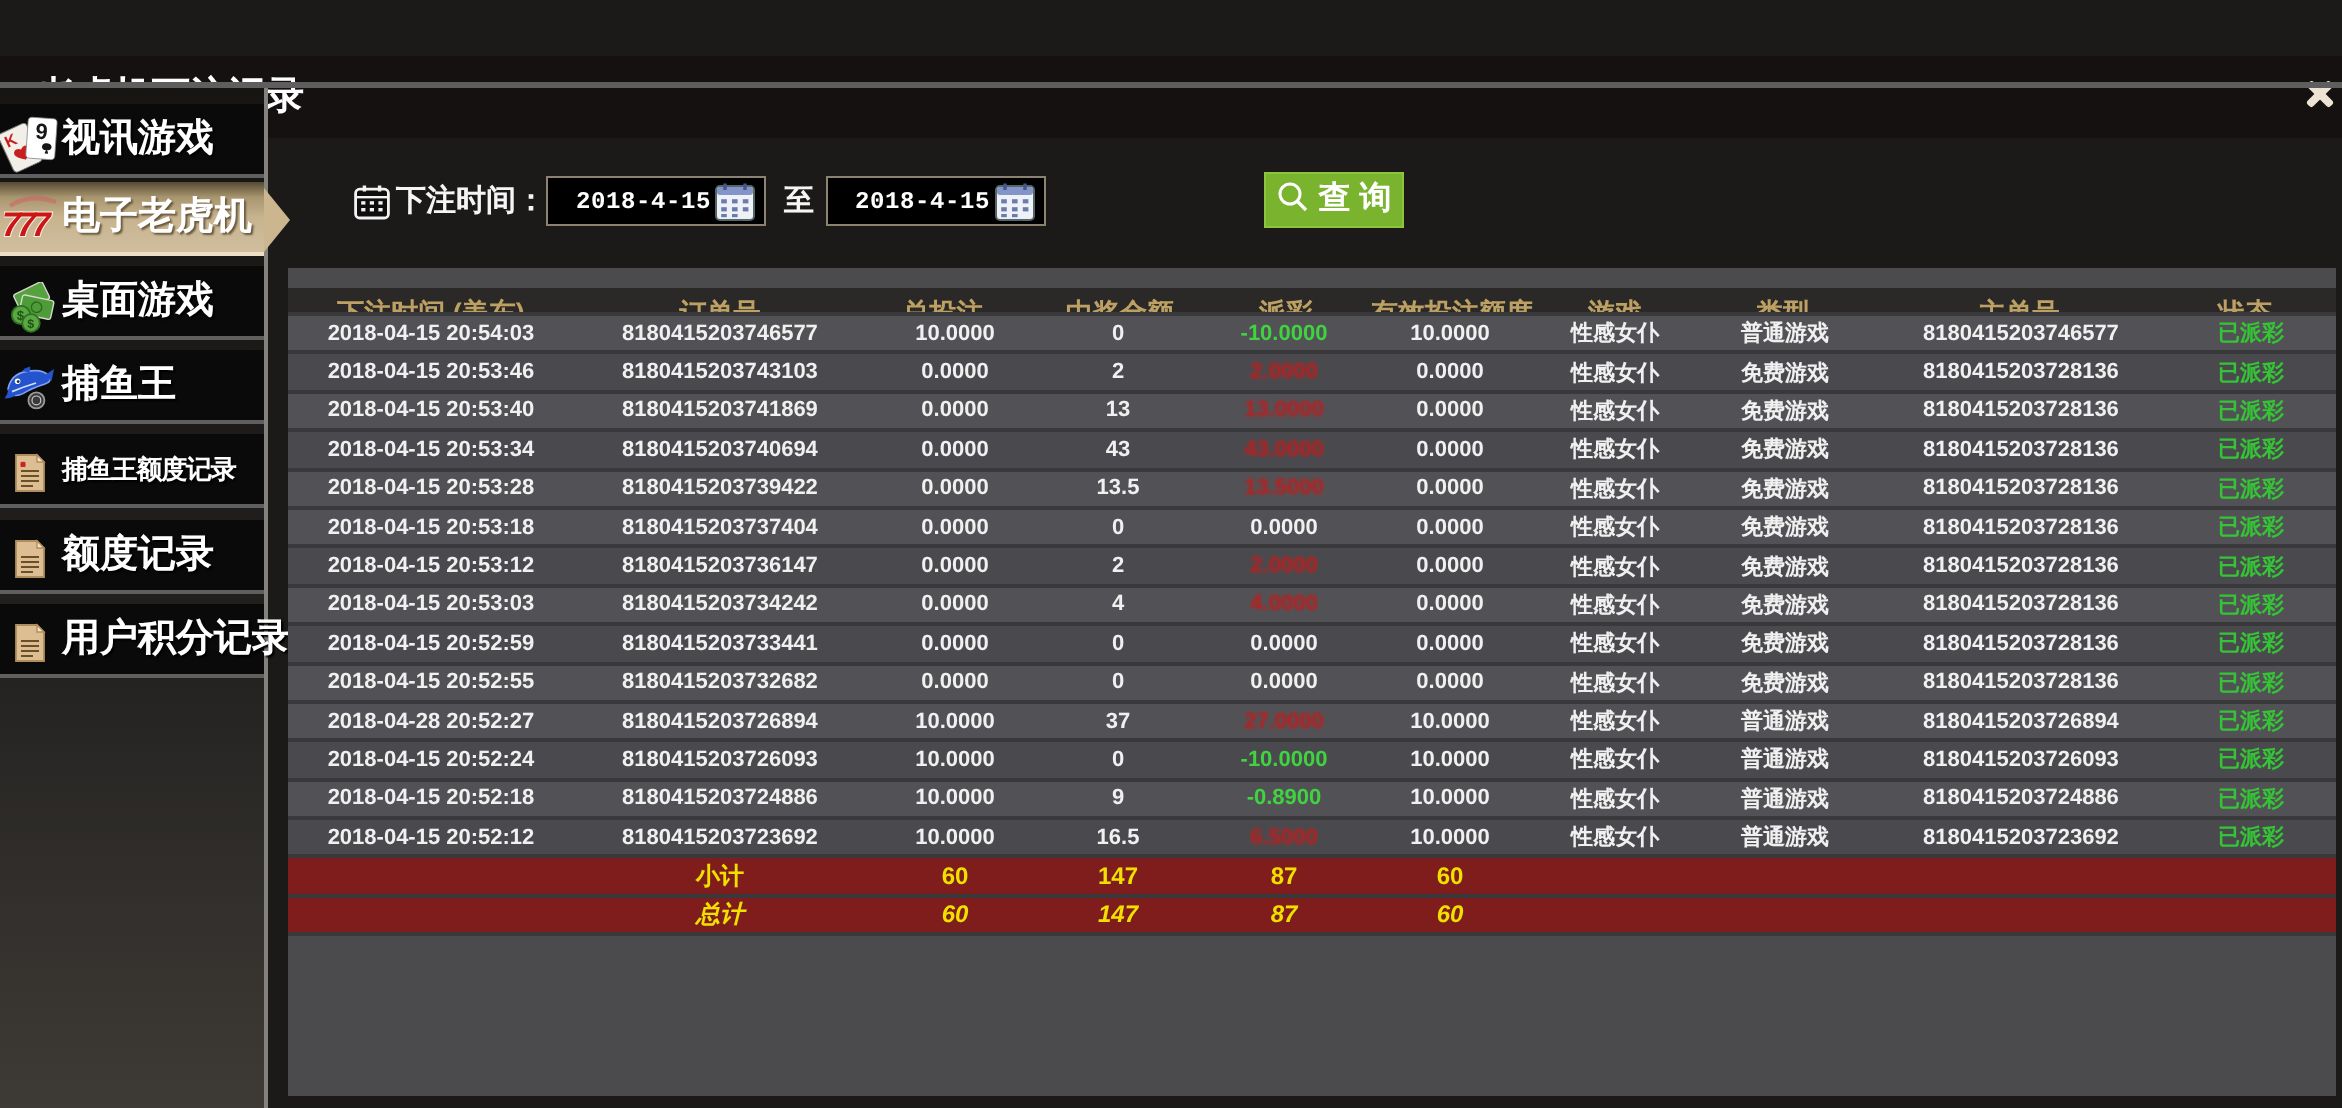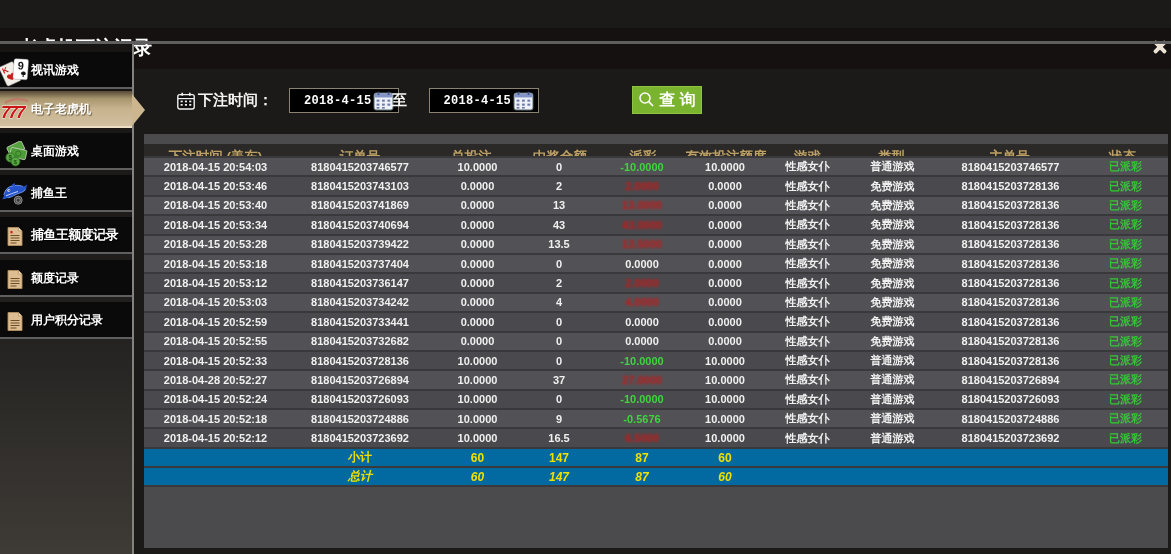--- a/index.html
+++ b/index.html
@@ -9,47 +9,47 @@
 #title { position:absolute; left:19px; top:7px; font-size:19px; font-weight:bold; color:#ffffff; }
 #close { position:absolute; left:1152px; top:11px; width:16px; height:16px; }
 #close i { position:absolute; left:0px; top:6px; width:16px; height:4.2px; background:#ece3d5; border-radius:1.5px; }
 #close i.a { transform:rotate(45deg); }
 #close i.b { transform:rotate(-45deg); }
 #hr { position:absolute; left:0; top:41px; width:1171px; height:2.5px; background:#5e5e5e; }
 
 #side { position:absolute; left:0; top:43.5px; width:133.5px; height:510.5px; background:linear-gradient(#171513,#232120 55%,#3e3b36); border-right:2px solid #84827c; }
 .mi { position:absolute; left:0; width:131.5px; height:37px; background:#0a0a0a; border-bottom:2px solid #5f5f5f; }
 #mi1{top:8.5px}#mi2{top:47px}#mi3{top:89px}#mi4{top:131.5px}#mi5{top:173.8px}#mi6{top:216.2px}#mi7{top:258.5px}
-.mi .txt { position:absolute; left:31px; top:0; line-height:36px; font-size:12px; font-weight:bold; color:#ffffff; white-space:nowrap; text-shadow:1px 1px 1px #000; }
+.mi .txt { position:absolute; left:31px; top:0; line-height:36px; font-size:19px; font-weight:bold; color:#ffffff; white-space:nowrap; text-shadow:1px 1px 1px #000; }
 .mi .ic { position:absolute; left:0px; top:0px; }
 #mi2 { background:linear-gradient(#564a35,#a8966f 22%,#c7b38e 50%,#d0be9f); border-bottom:2px solid #ecdfc6; }
 #mi2:after { content:""; position:absolute; left:131.5px; top:3px; border-top:16px solid transparent; border-bottom:16px solid transparent; border-left:13px solid #cbb690; }
 #mi2 .txt { text-shadow:1px 1px 1px #6a5a3e; }
 #mi5 .txt { font-size:13px; letter-spacing:-0.6px;text-align:center; }
 
 #filter { position:absolute; left:137px; top:45px; width:1034px; height:90px; }
 .cal-label { position:absolute; left:40px; top:47px; }
 #lab { position:absolute; left:61px; top:46px; font-size:15px; font-weight:bold; color:#f5f5f5; }
-.dinput { position:absolute; top:42.5px; width:110px; height:25.5px; background:#000; border:1px solid #8c8272;margin-left:16px; }
+.dinput { position:absolute; top:42.5px; width:110px; height:25.5px; background:#000; border:1px solid #8c8272; }
 #din1 { left:136px; }
 #din2 { left:275.5px; }
 .dinput .dtxt { position:absolute; left:14px; top:5.5px; font-family:"Liberation Mono",monospace; font-size:12px; font-weight:bold; color:#fff; letter-spacing:0.3px; white-space:nowrap; }
 .dinput .cbtn { position:absolute; right:4px; top:2.5px; }
 #zhi { position:absolute; left:255px; top:46px; font-size:15px; font-weight:bold; color:#f5f5f5; }
 #qbtn { position:absolute; left:495px; top:41px; width:70px; height:28px; background:#7ab32e; border:1px solid #8bc53e; color:#fff; font-size:16px; font-weight:bold; text-align:center; line-height:26px; }
 #qbtn svg { vertical-align:-3px; margin-right:4px; }
 
 #tbl { position:absolute; left:144px; top:133.5px; width:1024px; height:414.5px; background:#4b4b4d; }
 #thead { position:absolute; left:0; top:10px; width:1024px; height:37px; background:#2b2927; }
 .hc { position:absolute; top:4px; font-size:13.5px; font-weight:bold; color:#bda063; text-align:center; white-space:nowrap; }
 table.data { position:absolute; left:0; top:22.5px; width:1024px; border-collapse:separate; border-spacing:0; table-layout:fixed; }
 table.data td { height:19.4px; font-size:11px; font-weight:bold; color:#f0f0f0; text-align:center; border-top:2.4px solid #39393b; padding:0; white-space:nowrap; overflow:visible; }
 tr.odd td { background:#525256; }
 tr.even td { background:#4a4a4e; }
-tr.sum td { background:#0369a1; color:#f0e000; font-size:12px; }
+tr.sum td { background:#7f1d1d; color:#f0e000; font-size:12px; }
 tr.sum2 td { border-bottom:2.4px solid #39393b;font-style:italic; }
 .data td:nth-child(2) { padding-left:14px; }
 .data td:nth-child(3) { padding-left:18px; }
 .data td:nth-child(8) { padding-right:8px; }
 .data td:nth-child(10) { padding-left:6px;margin-top:23px; }
 .data td.grn { color:#3fd43f; }
 .data td.st { color:#35c435; }
 .rb { color:#c41a1a; filter:blur(0.8px); }
 </style>
 </head>
@@ -341,62 +341,50 @@
             <td>8180415203732682</td>
             <td>0.0000</td>
             <td>0</td>
             <td>0.0000</td>
             <td>0.0000</td>
             <td>性感女仆</td>
             <td>免费游戏</td>
             <td>8180415203728136</td>
             <td class="st">已派彩</td>
           </tr>
-          <tr class="even">
-            <td>2018-04-15 20:52:33</td>
-            <td>8180415203728136</td>
+          <tr class="odd">
+            <td>2018-04-28 20:52:27</td>
+            <td>8180415203726894</td>
+            <td>10.0000</td>
+            <td>37</td>
+            <td><span class="rb">27.0000</span></td>
+            <td>10.0000</td>
+            <td>性感女仆</td>
+            <td>普通游戏</td>
+            <td>8180415203726894</td>
+            <td class="st">已派彩</td>
+          </tr>
+          <tr class="even">
+            <td>2018-04-15 20:52:24</td>
+            <td>8180415203726093</td>
             <td>10.0000</td>
             <td>0</td>
             <td class="grn">-10.0000</td>
             <td>10.0000</td>
             <td>性感女仆</td>
             <td>普通游戏</td>
-            <td>8180415203728136</td>
-            <td class="st">已派彩</td>
-          </tr>
-          <tr class="odd">
-            <td>2018-04-28 20:52:27</td>
-            <td>8180415203726894</td>
-            <td>10.0000</td>
-            <td>37</td>
-            <td><span class="rb">27.0000</span></td>
-            <td>10.0000</td>
-            <td>性感女仆</td>
-            <td>普通游戏</td>
-            <td>8180415203726894</td>
-            <td class="st">已派彩</td>
-          </tr>
-          <tr class="even">
-            <td>2018-04-15 20:52:24</td>
-            <td>8180415203726093</td>
-            <td>10.0000</td>
-            <td>0</td>
-            <td class="grn">-10.0000</td>
-            <td>10.0000</td>
-            <td>性感女仆</td>
-            <td>普通游戏</td>
             <td>8180415203726093</td>
             <td class="st">已派彩</td>
           </tr>
           <tr class="odd">
             <td>2018-04-15 20:52:18</td>
             <td>8180415203724886</td>
             <td>10.0000</td>
             <td>9</td>
-            <td class="grn">-0.5676</td>
+            <td class="grn">-0.8900</td>
             <td>10.0000</td>
             <td>性感女仆</td>
             <td>普通游戏</td>
             <td>8180415203724886</td>
             <td class="st">已派彩</td>
           </tr>
           <tr class="even">
             <td>2018-04-15 20:52:12</td>
             <td>8180415203723692</td>
             <td>10.0000</td>

